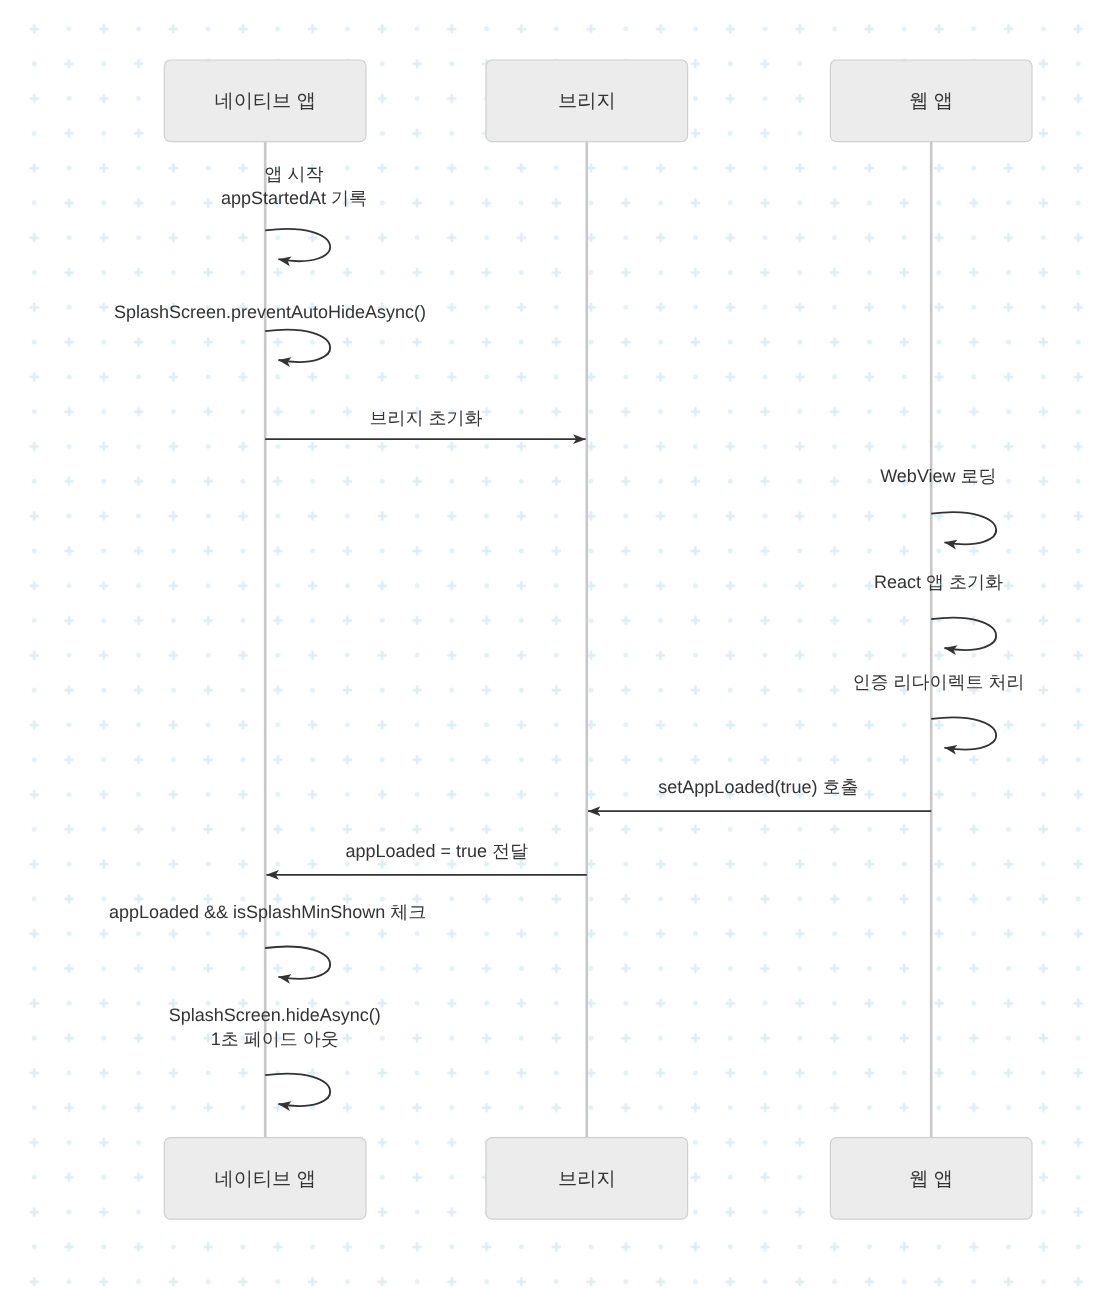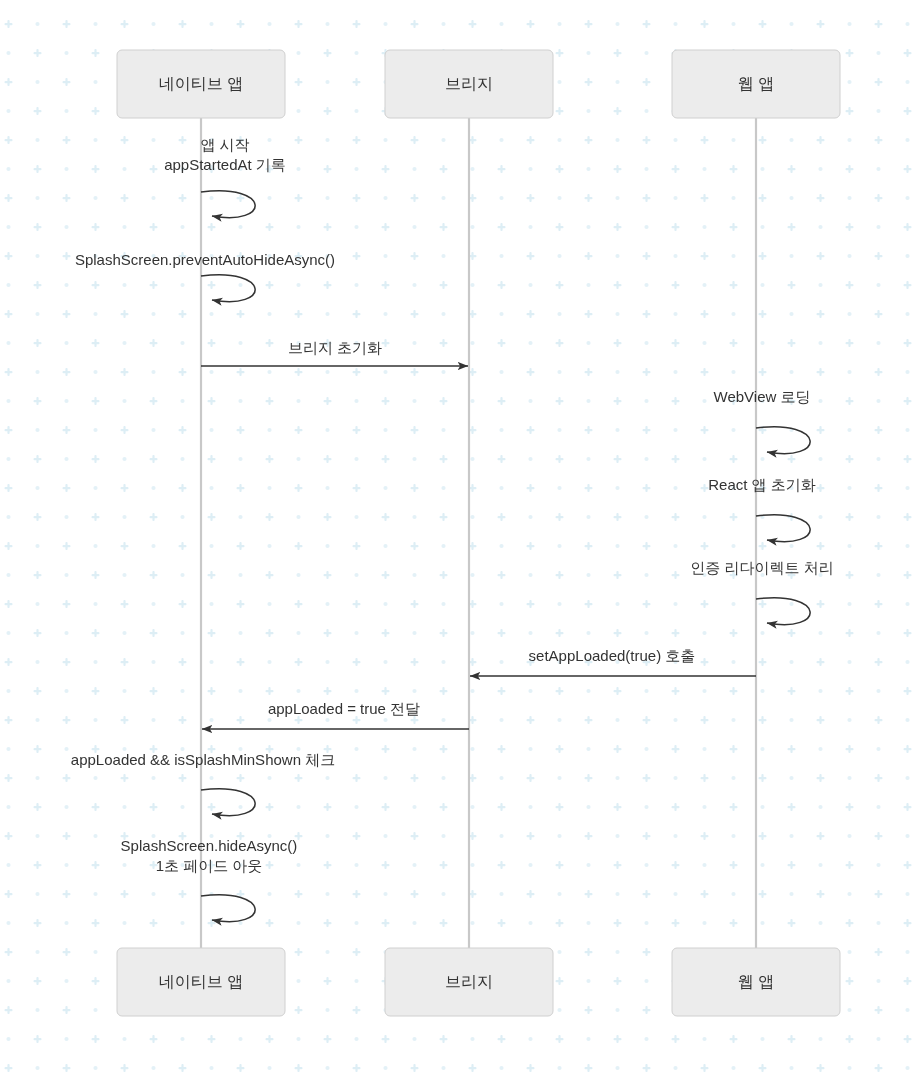--- a/index.html
+++ b/index.html
@@ -11,20 +11,21 @@
     height: 1074px;
     background: #ffffff;
     font-family: "Liberation Sans", "DejaVu Sans", sans-serif;
     overflow: hidden;
     position: relative;
   }
   #diagram-root {
     position: relative;
     width: 851px;
     height: 1074px;
+    margin-left: 20px;
   }
   
   #grid-bg {
     position: absolute;
     inset: 0;
     z-index: 0;
     pointer-events: none;
   }
   #diagram-svg {
     position: absolute;

